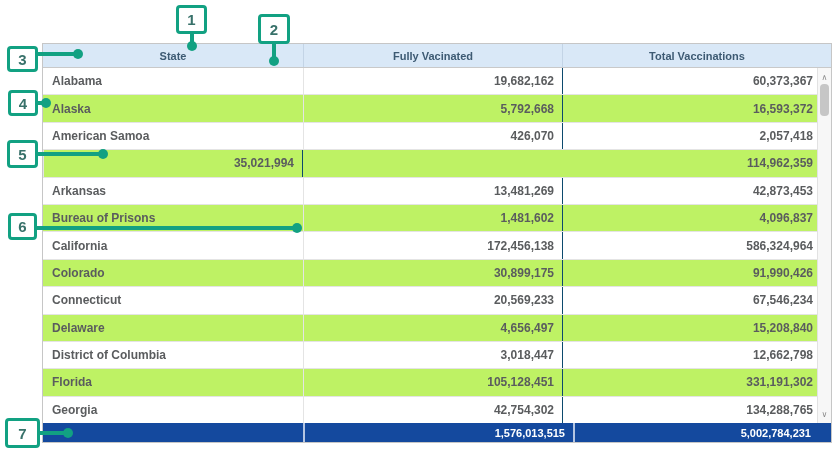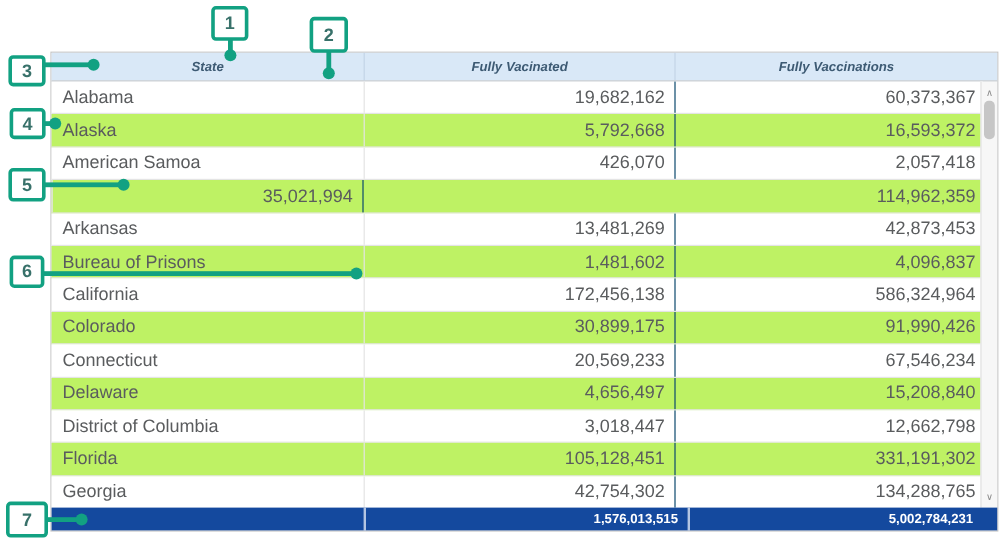--- a/index.html
+++ b/index.html
@@ -3,33 +3,33 @@
 <meta charset="utf-8">
 <style>
   * { margin: 0; padding: 0; box-sizing: border-box; }
   html, body { background: #ffffff; }
   body { font-family: "Liberation Sans", sans-serif; }
   .screen { position: relative; width: 833px; height: 453px; background: #fff; overflow: hidden; }
 
   
   .table-wrap { position: absolute; left: 42px; top: 43px; width: 790px; height: 400px;
                 border: 1px solid #c6c6c6; background: #fff; }
-  .thead { display: flex; height: 24px; background: #d9e8f7; border-bottom: 1px solid #c9c9c9; font-style: italic; }
+  .thead { display: flex; height: 24px; background: #d9e8f7; border-bottom: 1px solid #c9c9c9; }
   .th { display: flex; align-items: center; justify-content: center;
         font-size: 11px; font-weight: bold; color: #3d5a73; }
   .th.c1 { width: 260px; }
   .th.c2 { width: 259px; border-left: 1px solid #c3d4e6; }
   .th.c3 { flex: 1; border-left: 1px solid #c3d4e6; }
 
   .tbody { position: absolute; left: 0; top: 24px; width: 776px; height: 355px;
            display: flex; flex-direction: column; }
   .tr { flex: 1 1 0; display: flex; background: #ffffff; border-bottom: 1px solid #e4e4e4; }
   .tr:last-child { border-bottom: none; }
   .tr.alt { background: #bef264; }
-  .td { font-size: 15px; color: #5a5c5e; display: flex; align-items: center; overflow: hidden; white-space: nowrap; }
+  .td { font-size: 12px; color: #5a5c5e; display: flex; align-items: center; overflow: hidden; white-space: nowrap; font-weight: bold; }
   .td.c1 { width: 260px; padding-left: 9px; }
   .td.c2 { width: 259px; justify-content: flex-end; padding-right: 8px; border-left: 1px solid #e4e4e4; }
   .td.c3 { flex: 1 1 0; justify-content: flex-end; padding-right: 6px; border-left: 1px solid #0c4a6e; }
 
   .total-row { position: absolute; left: 0; top: 379px; width: 788px; height: 19px;
                background: #14499e; display: flex; }
   .tc { font-size: 11px; font-weight: bold; color: #ffffff; display: flex; align-items: center;
         justify-content: flex-end; white-space: nowrap; }
   .tc.c1 { width: 260px; }
   .tc.c2 { width: 270px; padding-right: 8px; border-left: 2px solid rgba(233,239,248,0.75); }
@@ -56,21 +56,21 @@
 </head>
 <body>
 
 <div class="screen">
 
   <div class="table-wrap">
 
     <div class="thead">
       <div class="th c1">State</div>
       <div class="th c2">Fully Vacinated</div>
-      <div class="th c3">Fully Vaccinations</div>
+      <div class="th c3">Total Vaccinations</div>
     </div>
 
     <div class="tbody">
         <div class="tr">
           <div class="td c1">Alabama</div>
           <div class="td c2">19,682,162</div>
           <div class="td c3">60,373,367</div>
         </div>
         <div class="tr alt">
           <div class="td c1">Alaska</div>

